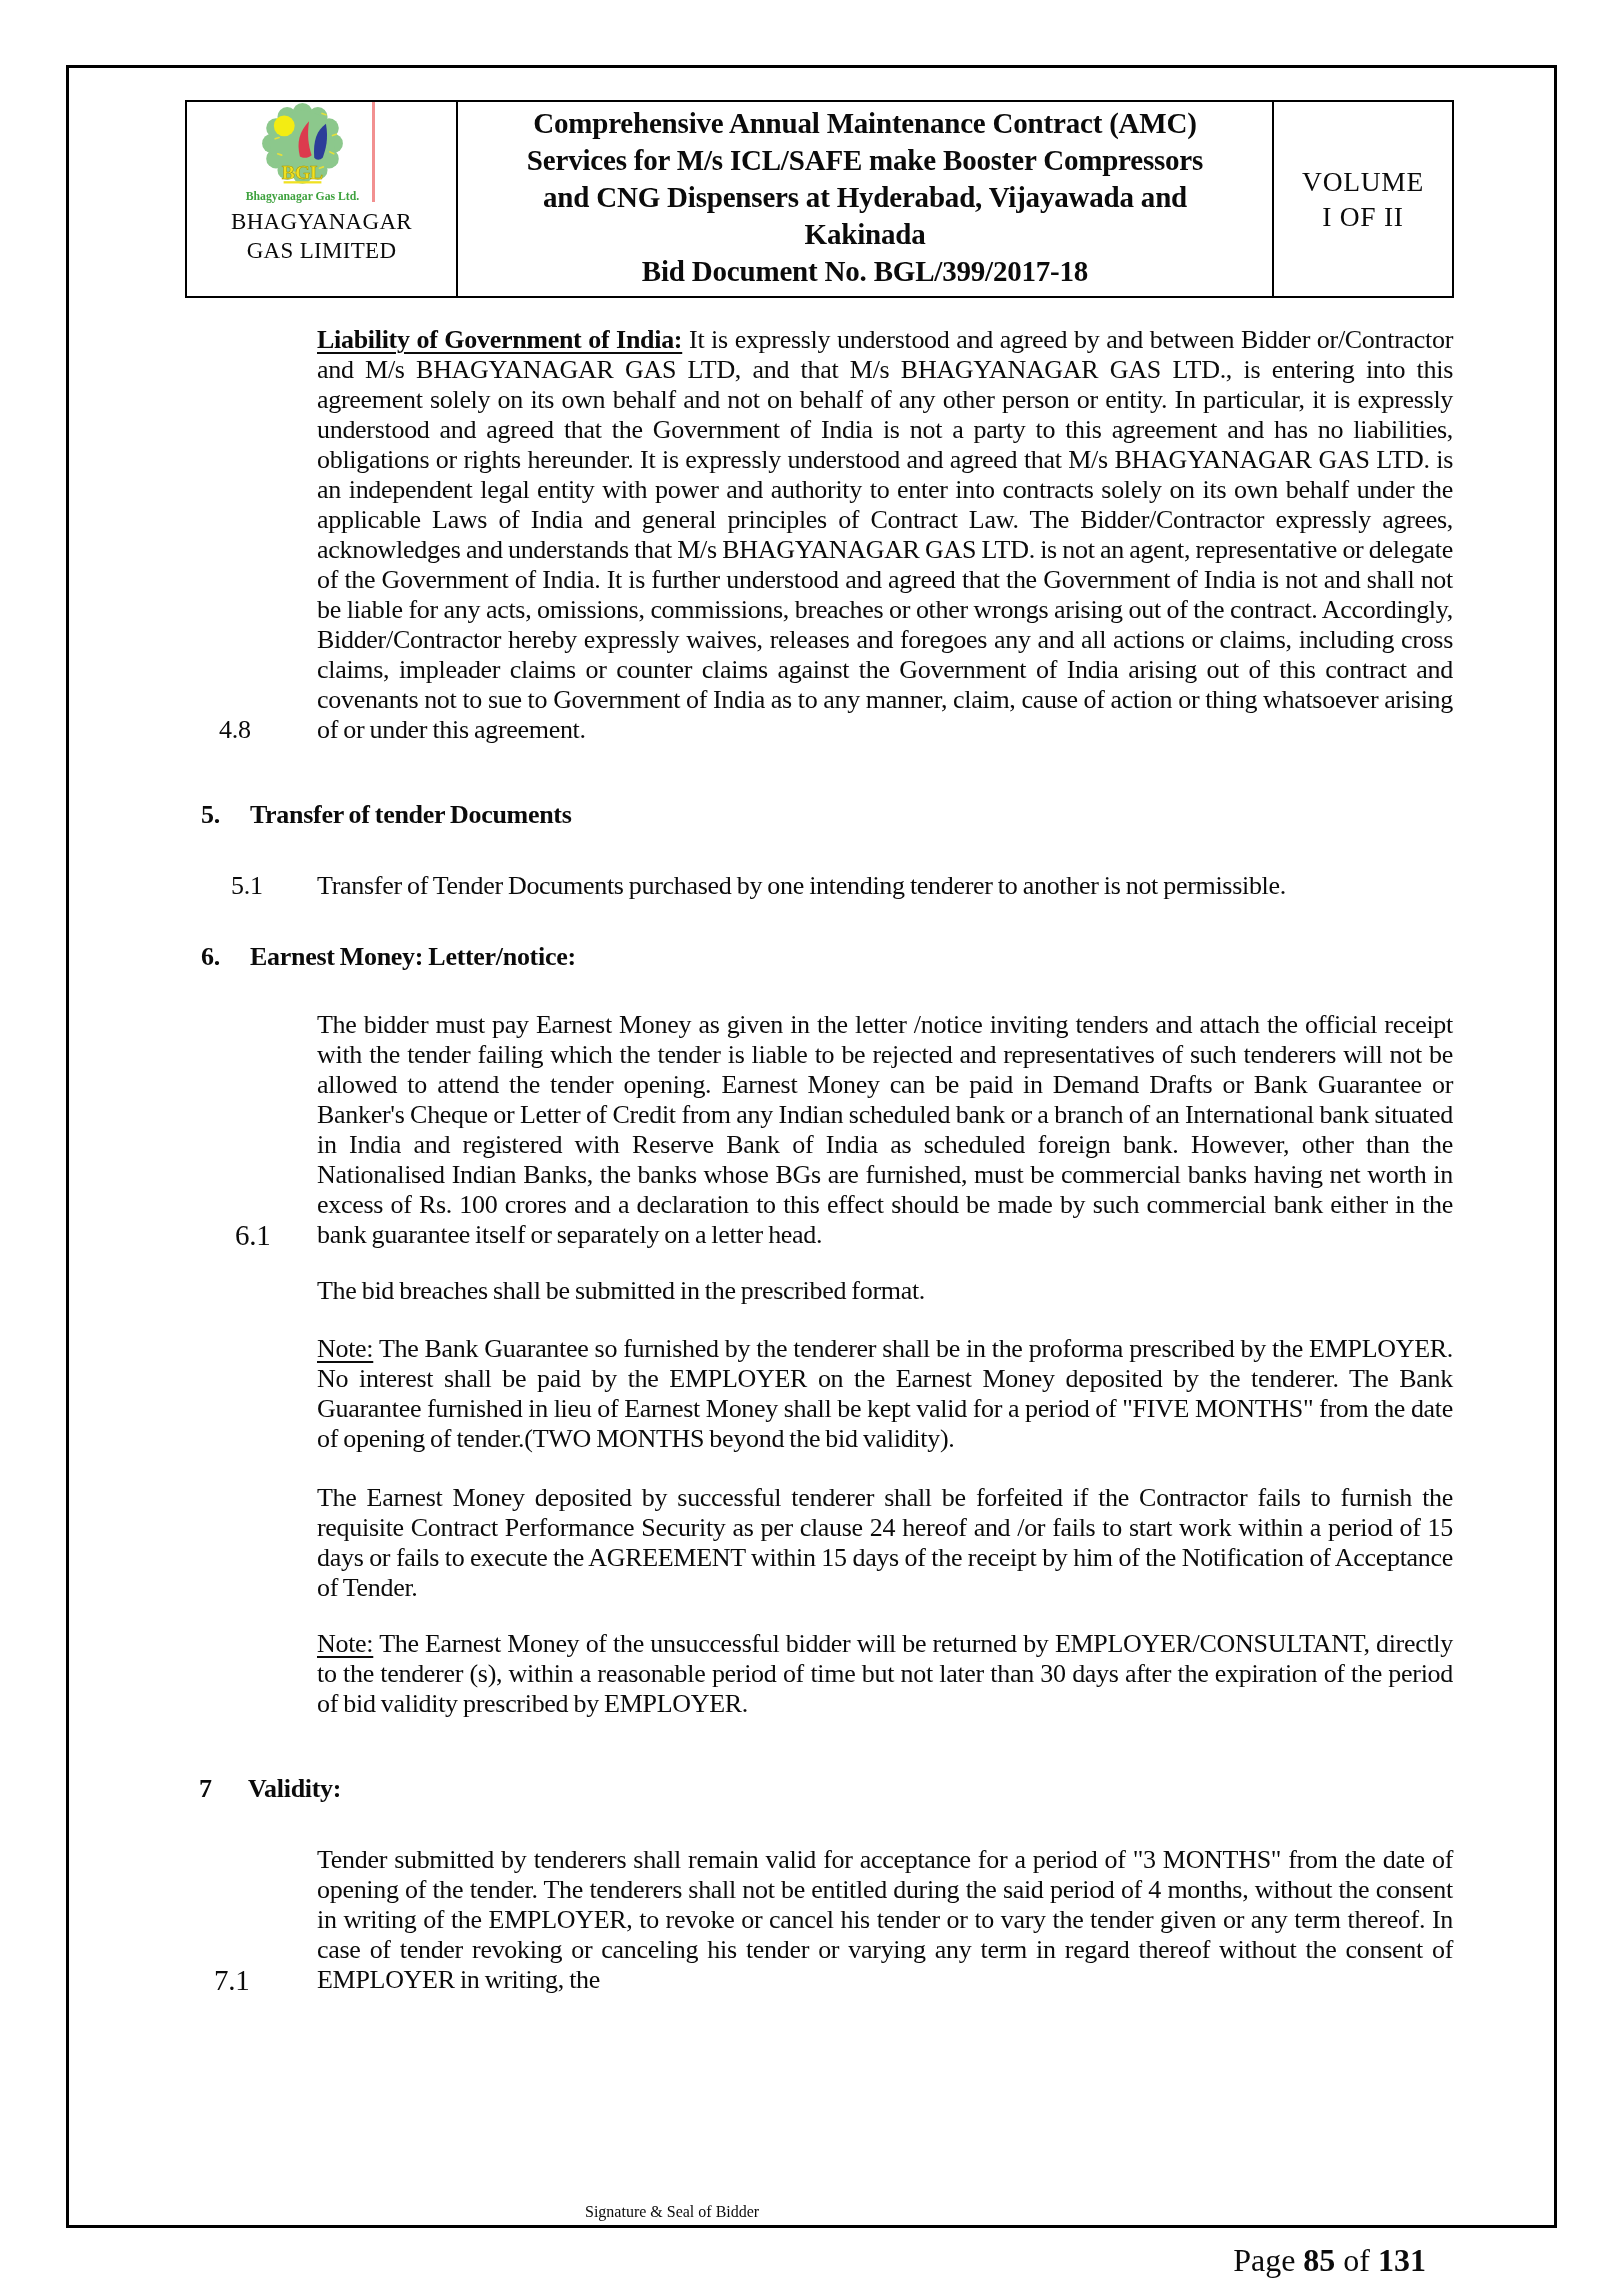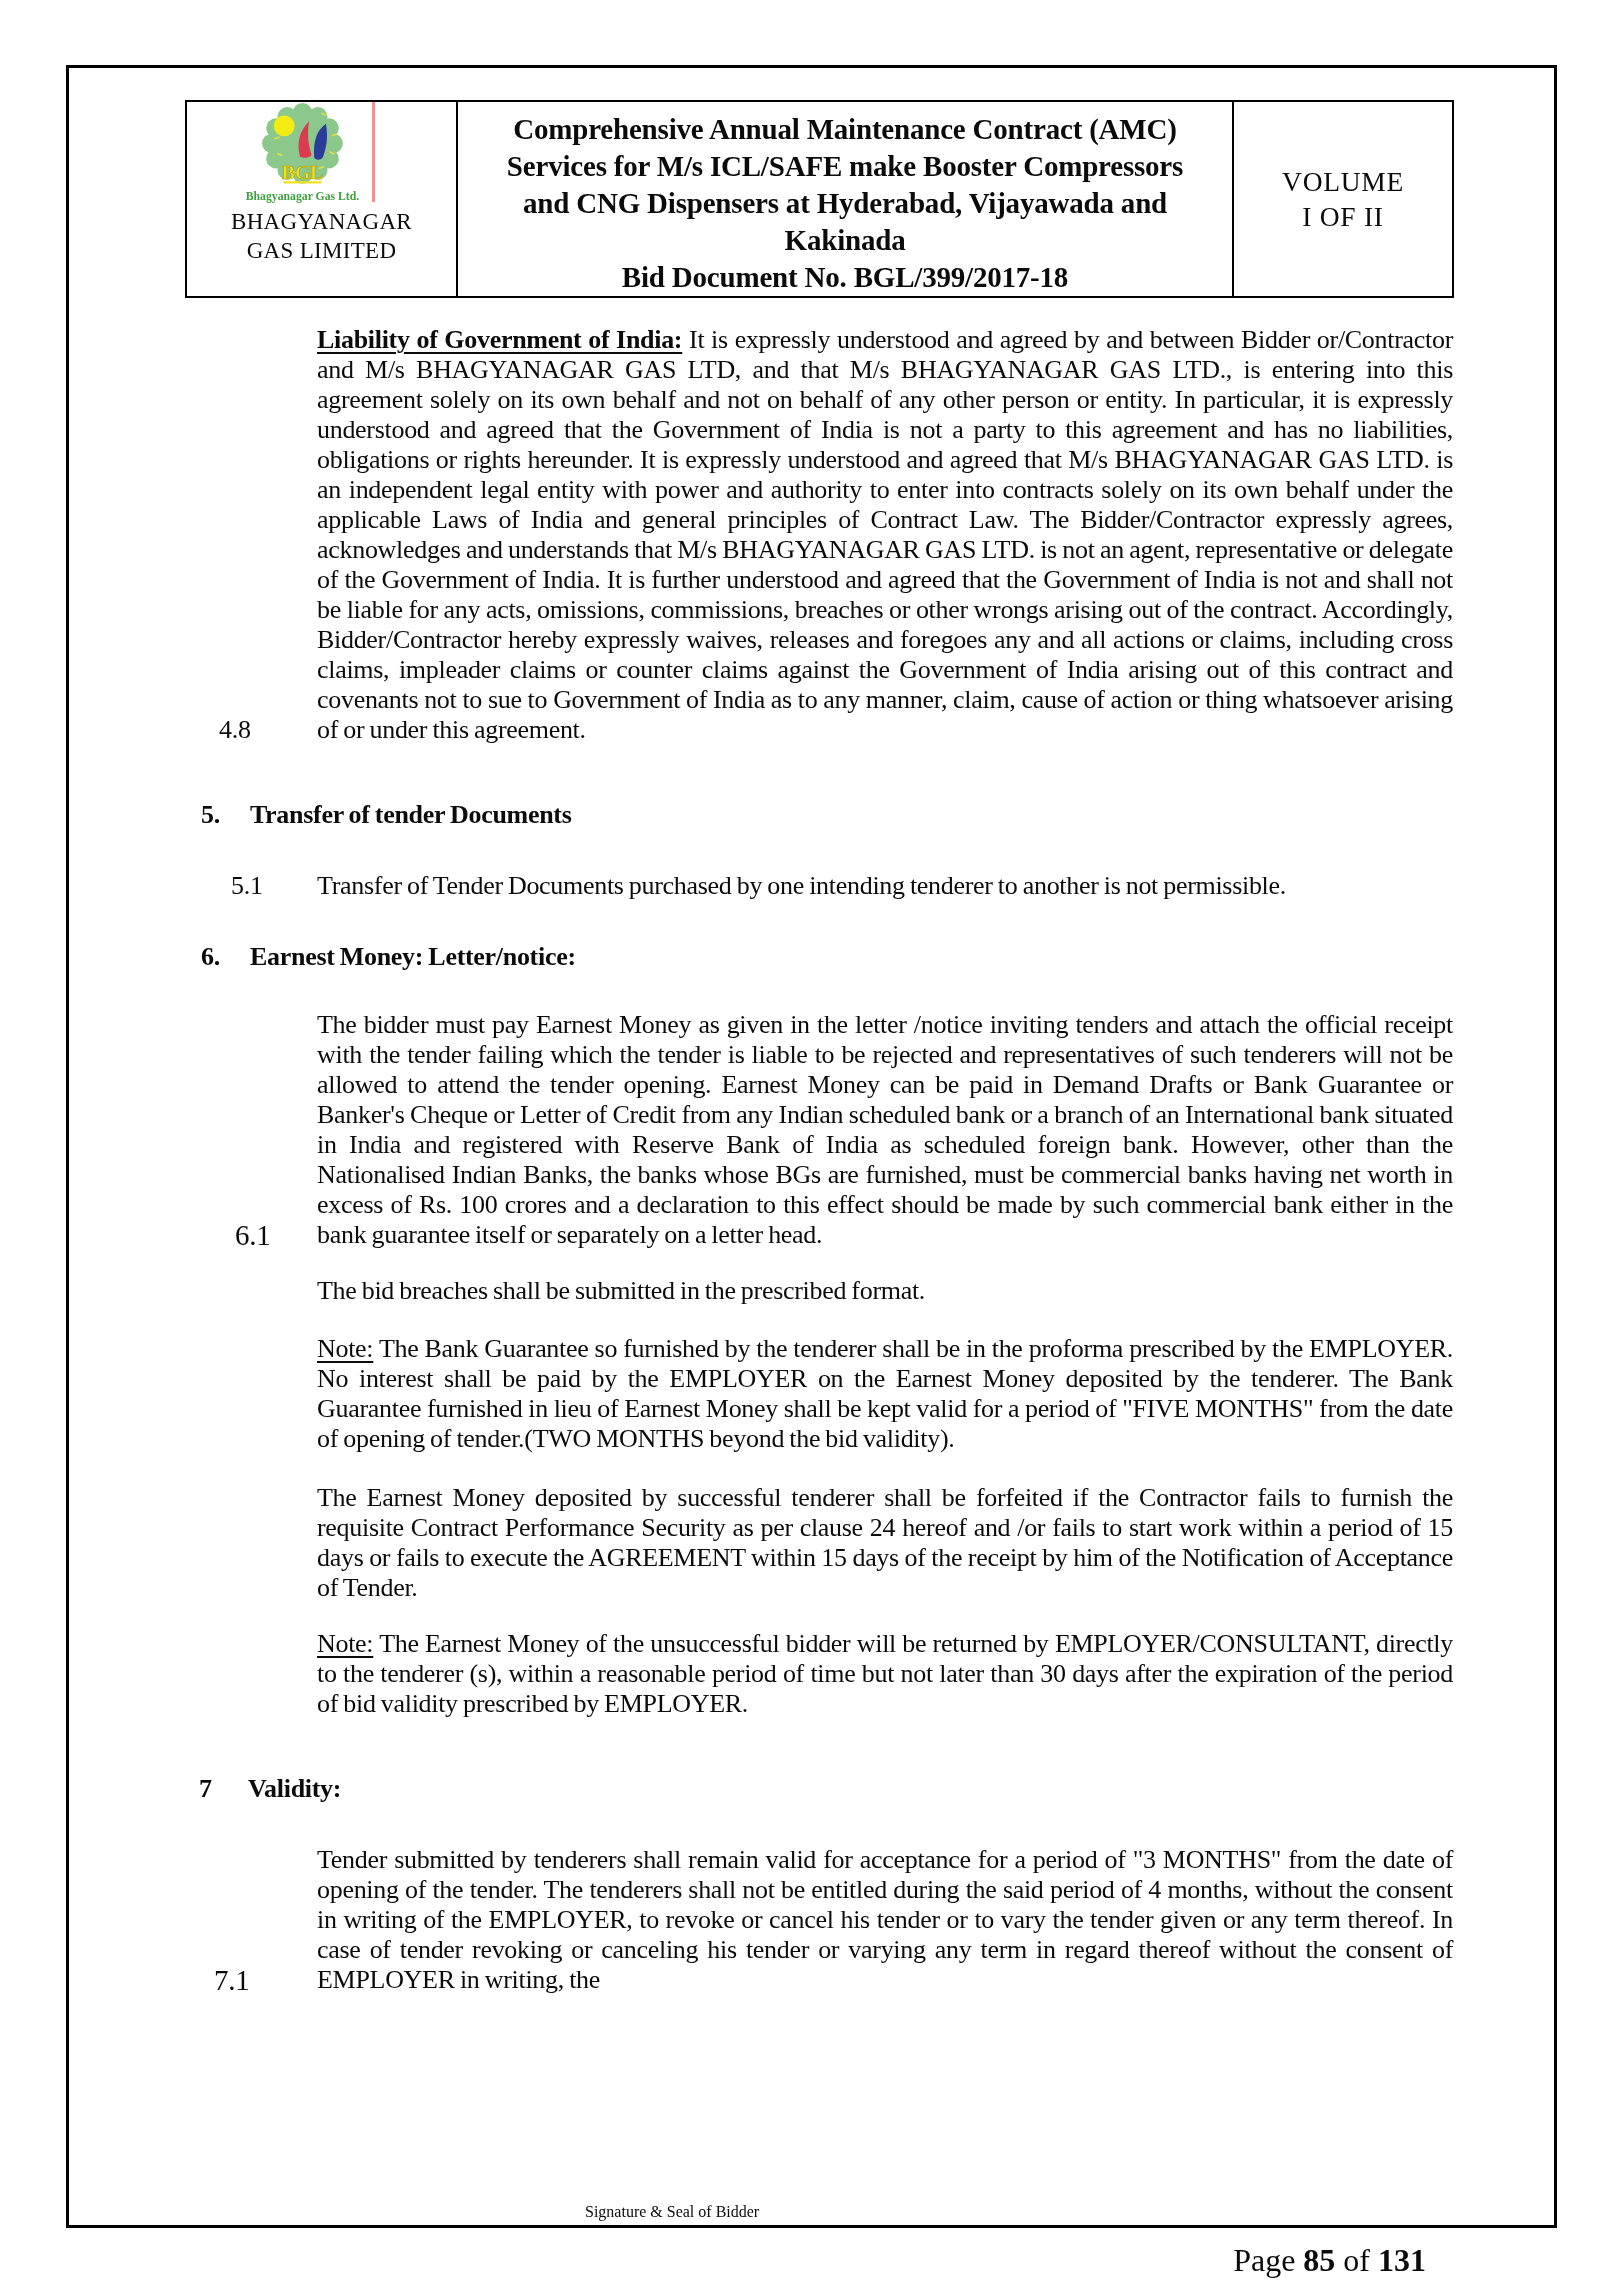--- a/index.html
+++ b/index.html
@@ -5,22 +5,22 @@
   html,body{margin:0;padding:0;background:#ffffff;}
   body{width:1623px;height:2295px;position:relative;overflow:hidden;
        font-family:"Liberation Serif", serif;color:#0b0b0b;}
   .page-border{position:absolute;left:66px;top:65px;width:1491px;height:2163px;
        border:3.3px solid #000;box-sizing:border-box;background:#fff;}
   
   .header-table{position:absolute;left:116px;top:32px;width:1269px;height:198px;
        display:flex;border:2.6px solid #000;box-sizing:border-box;}
   .cell{box-sizing:border-box;height:100%;}
   .cell-logo{width:271px;position:relative;border-right:2.6px solid #000;}
-  .cell-title{flex:1;text-align:center;padding-top:9px;}
-  .cell-volume{width:220px;border-left:2.6px solid #000;display:flex;flex-direction:column;
+  .cell-title{flex:1;text-align:center;padding-top:3px;}
+  .cell-volume{width:180px;border-left:2.6px solid #000;display:flex;flex-direction:column;
        justify-content:center;align-items:center;}
   .title-line{font-weight:bold;font-size:29px;line-height:37px;letter-spacing:-0.2px;}
   .volume-line{font-size:27.5px;line-height:35px;letter-spacing:0.7px;}
   .logo-svg{position:absolute;left:50px;top:1.3px;}
   .pink-line{position:absolute;left:185px;top:0;width:3.3px;height:100px;background:#F29090;}
   .company{position:absolute;left:0;top:105px;width:100%;text-align:center;
        font-size:23px;line-height:29.4px;letter-spacing:0.3px;}
   
   .content{position:absolute;left:130px;top:257px;width:1254px;font-size:26px;
        line-height:30px;letter-spacing:-0.3px;word-spacing:-1px;}

